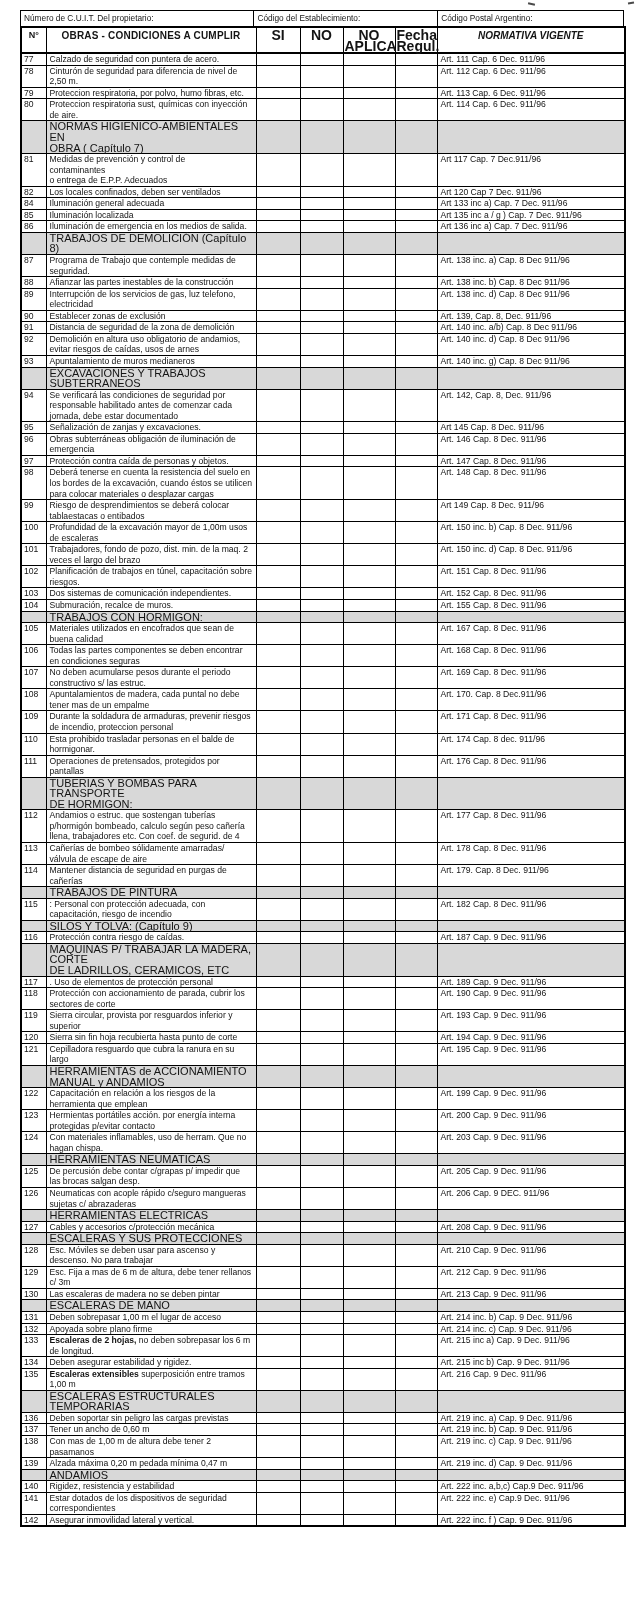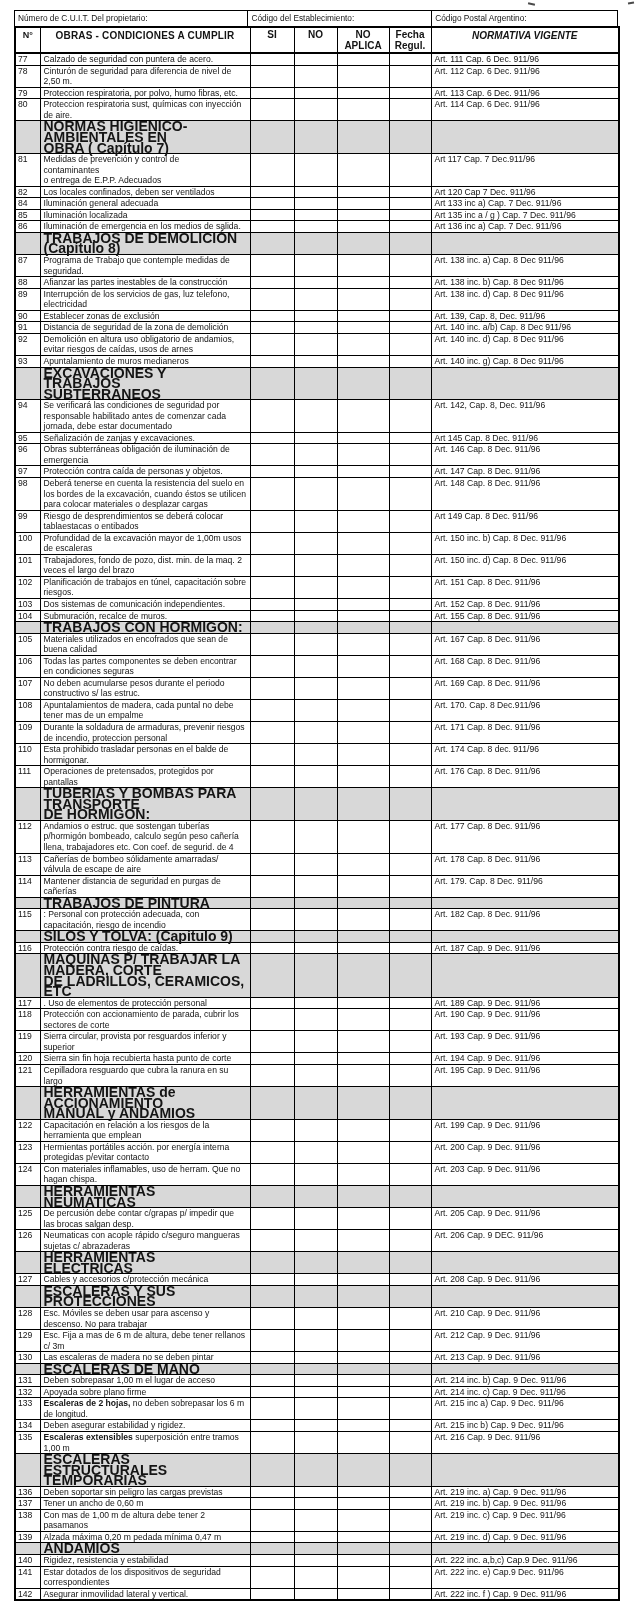--- a/index.html
+++ b/index.html
@@ -1,21 +1,21 @@
 <!DOCTYPE html>
 <html style="--section-bg: #d8d8d8;"><head>
 <meta charset="utf-8">
 <style>
   html,body{margin:0;padding:0;}
   body{
     width:638px;height:1602px;position:relative;background:#ffffff;
     font-family:"Liberation Sans","DejaVu Sans",sans-serif;color:#141414;
     -webkit-font-smoothing:antialiased;
   }
-  .sheet{position:absolute;left:14px;top:10px;width:604px;}
+  .sheet{position:absolute;left:20px;top:10px;width:604px;}
 
   
   .topstrip{display:flex;width:604px;box-sizing:border-box;}
   .topstrip .tfield{
     box-sizing:border-box;border:1px solid #000;border-bottom:none;
     height:16px;font-size:8.3px;line-height:14px;padding:0 3px;
     overflow:hidden;white-space:nowrap;background:#fff;
   }
   .topstrip .tfield + .tfield{margin-left:-1px;}
   .tf-1{width:236px;}
@@ -36,31 +36,31 @@
   table.checklist col.w-norm{width:188px;}
 
   table.checklist th,table.checklist td{border:1px solid #000;}
   thead tr{border-bottom:2px solid #000;}
   thead th{
     vertical-align:top;text-align:center;font-weight:bold;
     padding:2px 1px 1px 1px;background:#fff;
   }
   .h-num{font-size:9px;}
   .h-obras{font-size:10px;letter-spacing:.2px;}
-  .h-chk{font-size:10px;line-height:10.6px;}
+  .h-chk{font-size:14px;line-height:10.6px;}
   .h-norm{font-size:10px;font-style:italic;}
 
   tbody td{
     vertical-align:top;padding:0 3px;
     font-size:8.6px;line-height:10.55px;background:#fff;
   }
   tbody td.c-num{padding:0 1px 0 2px;}
   tbody td.c-desc{white-space:pre-line;}
   tbody tr.section td{background:var(--section-bg,#d8d8d8);}
-  tbody tr.section td.c-desc{font-weight:bold;font-size:14px;}
+  tbody tr.section td.c-desc{font-weight:normal;font-size:11px;}
 
   
   .scan-dash{position:absolute;background:#4a4a4a;}
   .sd1{left:528px;top:3px;width:7px;height:2px;transform:rotate(12deg);}
   .sd2{left:628px;top:2px;width:6px;height:2px;transform:rotate(-8deg);}
 </style>
 </head>
 <body>
 
 <span class="scan-dash sd1"></span>

